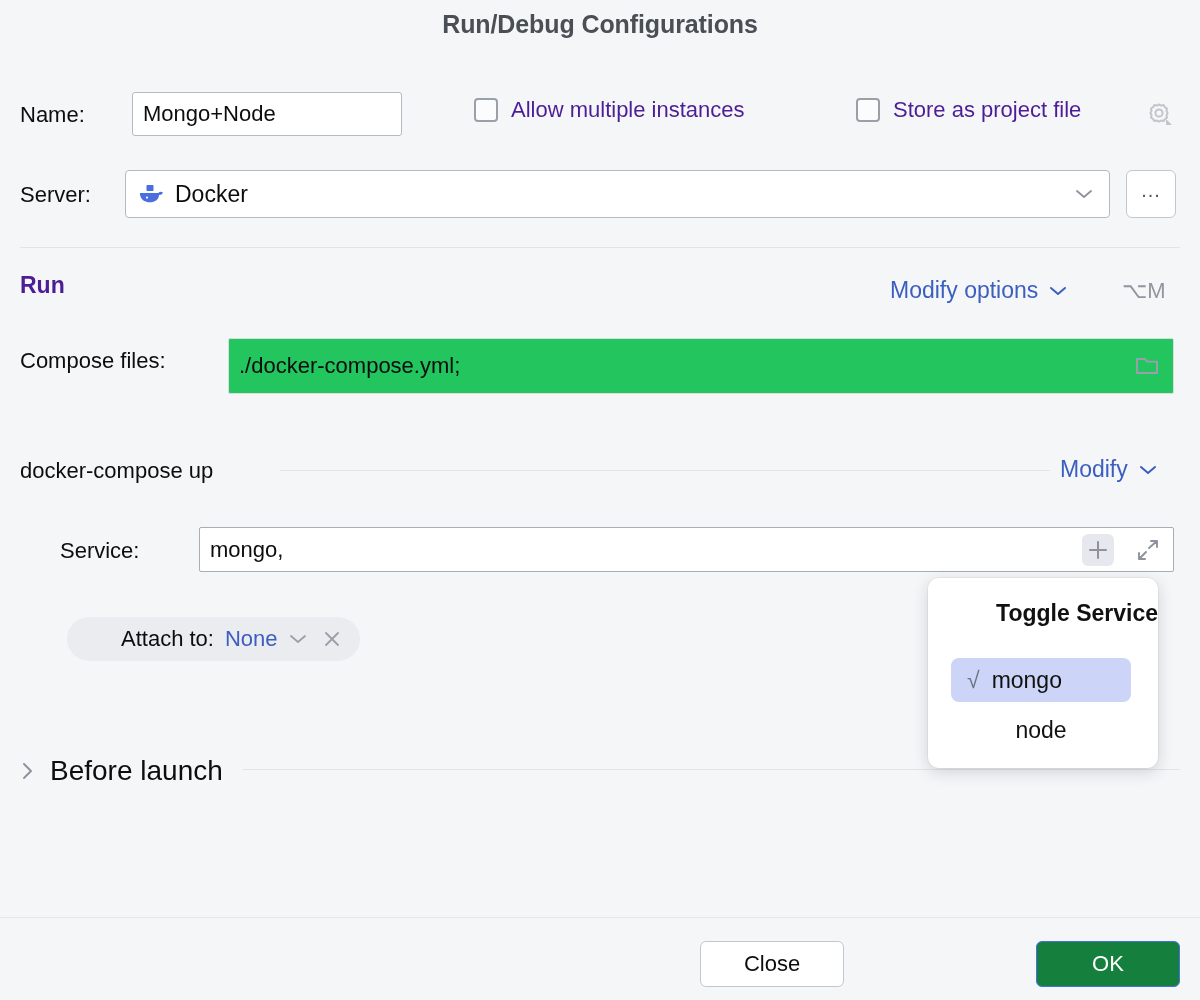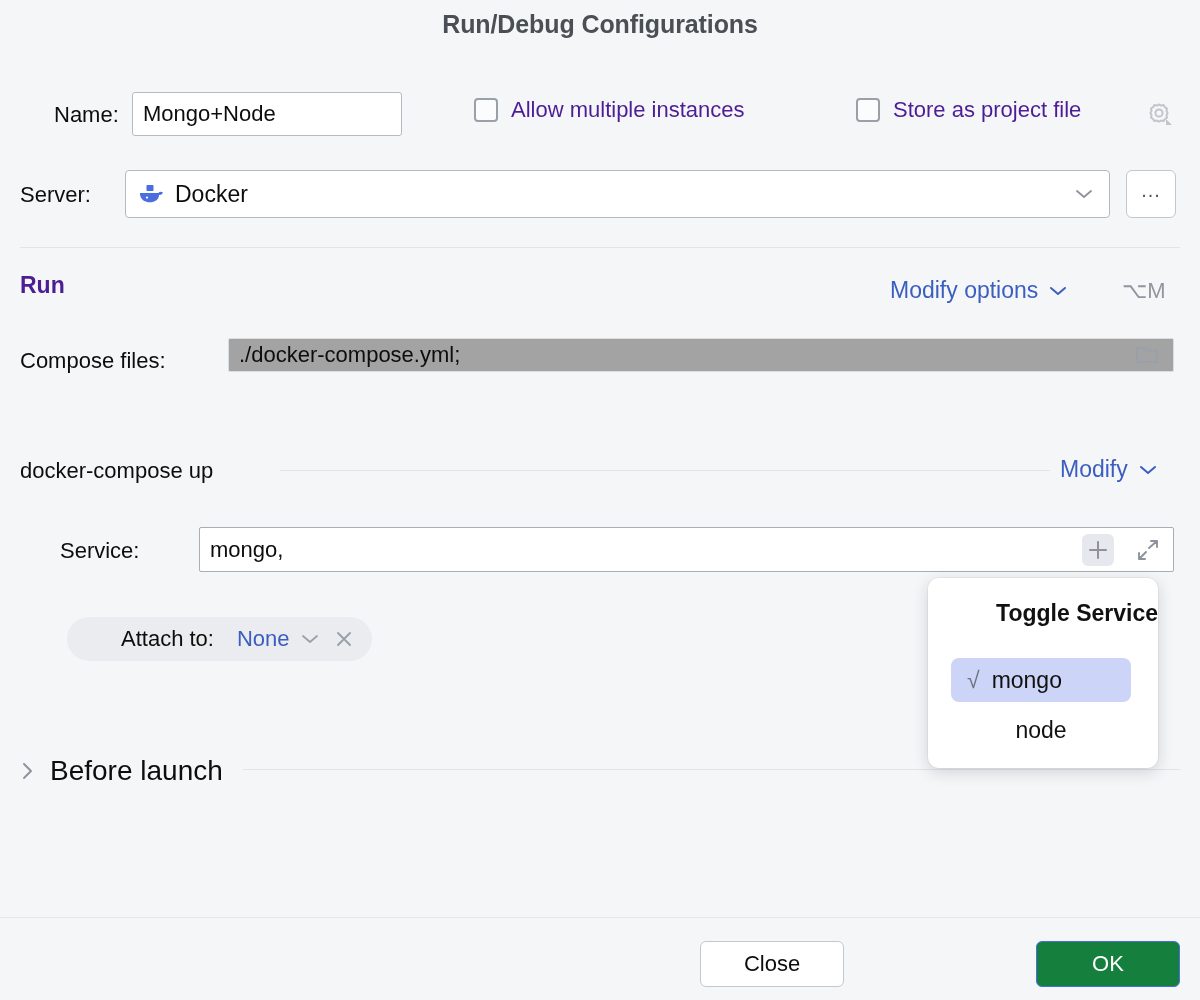--- a/index.html
+++ b/index.html
@@ -29,21 +29,21 @@
   }
 
   
   .name-row {
     position: absolute;
     top: 92px; left: 0; width: 1200px;
     height: 46px;
   }
   .lbl-name {
     position: absolute; left: 20px; top: 10px;
-    font-size: 22px; color: #0d0d0d; margin-left: 34px;
+    font-size: 22px; color: #0d0d0d;
   }
   .name-input {
     position: absolute; left: 132px; top: 0;
     width: 270px; height: 44px;
     background: #ffffff;
     border: 1px solid #b6bac0;
     border-radius: 3px;
     display: flex; align-items: center;
     padding: 0 10px;
     font-size: 22px;
@@ -132,22 +132,22 @@
     font-size: 22px; color: #9095a0;
   }
 
   
   .lbl-compose {
     position: absolute; top: 348px; left: 20px;
     font-size: 22px;
   }
   .compose-field {
     position: absolute; top: 338px; left: 228px;
-    width: 946px; height: 34px;
-    background: #a3a3a3;
+    width: 946px; height: 56px;
+    background: #22c55e;
     border: 1px solid #dadce0;
     border-radius: 2px;
     display: flex; align-items: center;
     padding: 0 10px;
     font-size: 22px;
   }
   .folder-icon {
     position: absolute; right: 12px; top: 50%;
     transform: translateY(-50%); display: flex;
   }
@@ -202,21 +202,21 @@
   .attach-chip {
     position: absolute; top: 617px; left: 67px;
     height: 44px;
     background: #ebecef;
     border-radius: 22px;
     display: flex; align-items: center;
     padding: 0 18px 0 22px;
     font-size: 22px;
   }
   .attach-label { color: #0d0d0d; margin-left: 32px; }
-  .attach-value { color: #3b5ec0; margin-left: 23px; }
+  .attach-value { color: #3b5ec0; margin-left: 11px; }
   .attach-chev { margin-left: 10px; display: flex; }
   .attach-x { margin-left: 14px; display: flex; }
 
   
   .before-launch {
     position: absolute; top: 755px; left: 20px;
     display: flex; align-items: center;
     font-size: 28px;
   }
   .bl-chev { margin-right: 14px; display: flex; }

